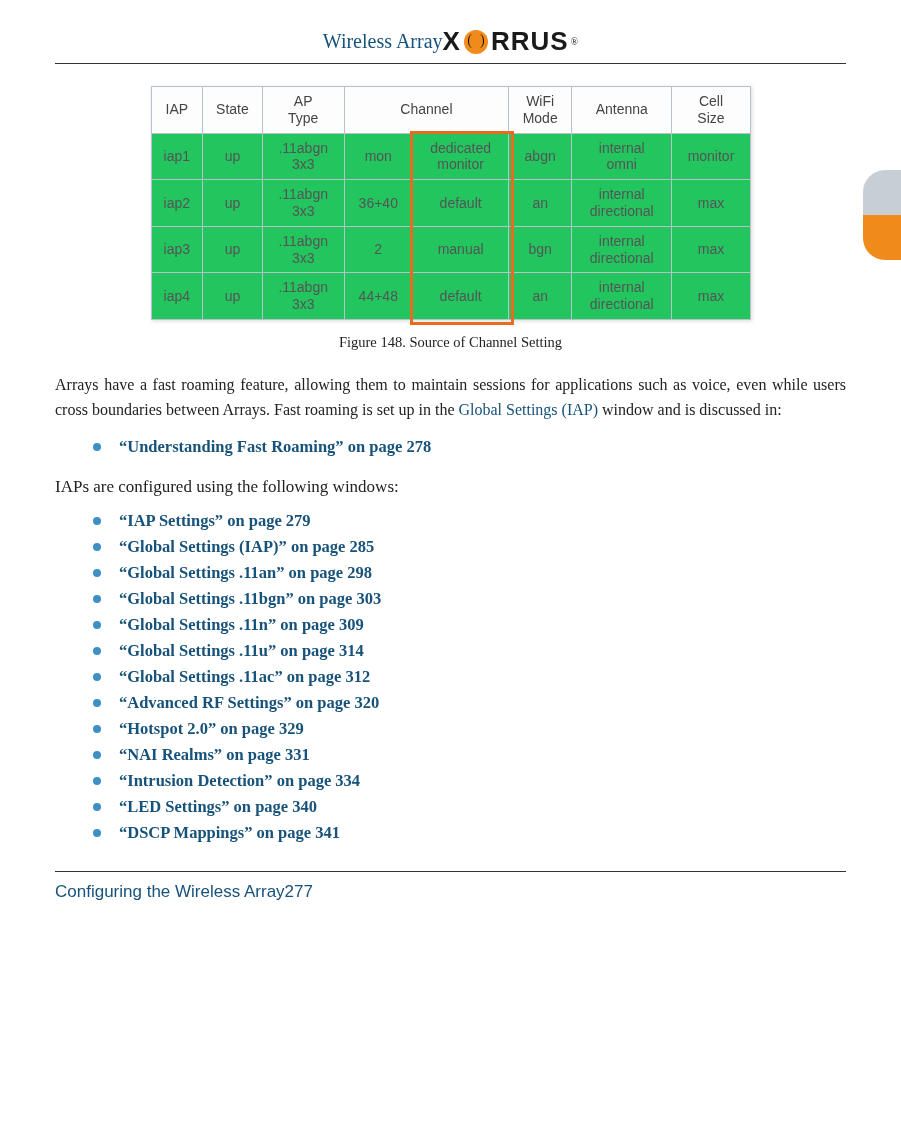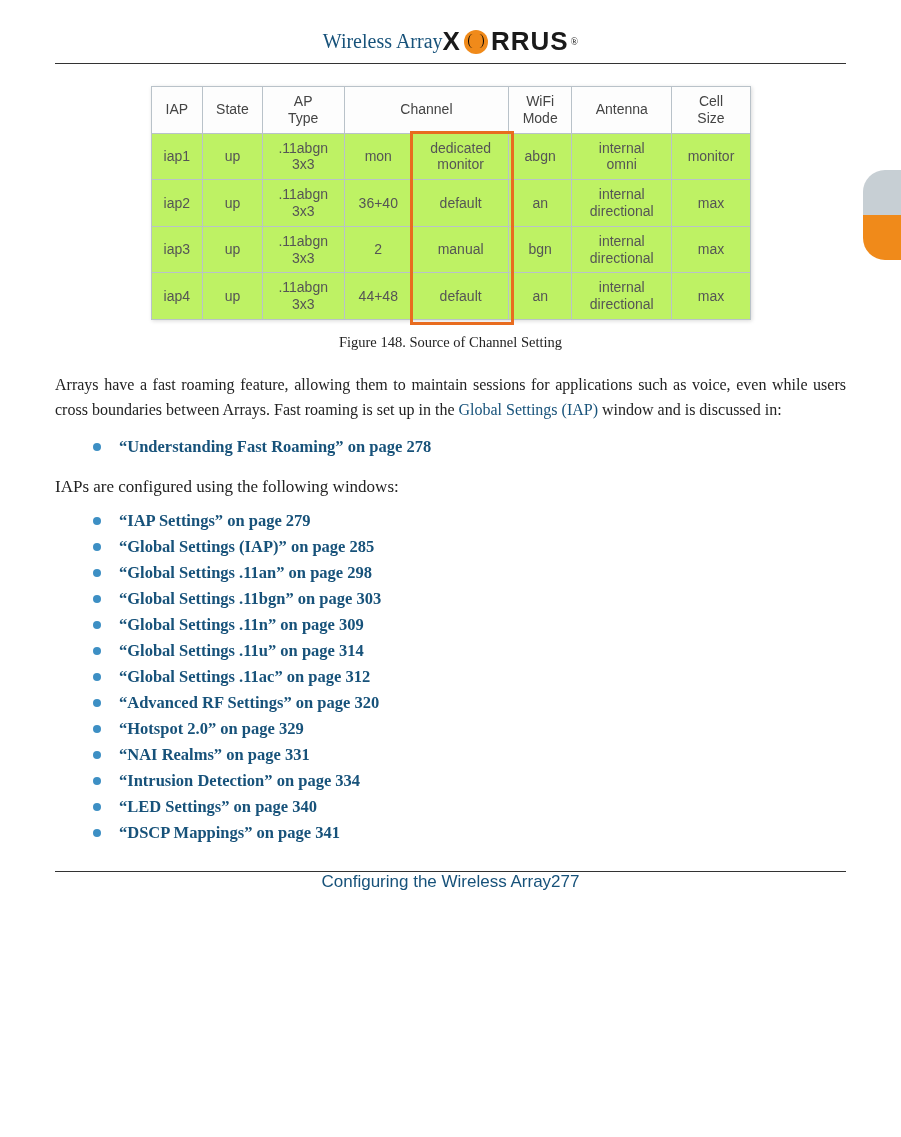--- a/index.html
+++ b/index.html
@@ -83,21 +83,21 @@
   .figure-wrap {
     margin: 0 auto 10px auto;
     width: 600px;
   }
   table.iap {
     border-collapse: collapse;
     width: 100%;
     font-family: Arial, Helvetica, sans-serif;
     font-size: 14px;
     color: #555;
-    background: #bef264;
+    background: #22c55e;
     box-shadow: 1px 1px 4px rgba(0,0,0,0.15);
   }
   table.iap th, table.iap td {
     border: 1px solid #b9c2c9;
     padding: 6px 6px;
     text-align: center;
     line-height: 1.2;
   }
   table.iap th {
     color: #444;
@@ -154,22 +154,23 @@
     width: 8px;
     height: 8px;
     background: #3d8fc4;
     border-radius: 50%;
   }
   .single-bullet { margin-bottom: 8px; }
 
   .footer {
     border-top: 1.5px solid #333;
     margin-top: 28px;
+    padding-top: 10px;
     display: flex;
-    justify-content: center;
+    justify-content: flex-start;
     font-family: Arial, Helvetica, sans-serif;
     font-size: 17px;
     color: #17527a;
   }
   .footer .pnum { color: #17527a; }
 
   .table-pos { position: relative; }
 </style>
 </head>
 <body>

